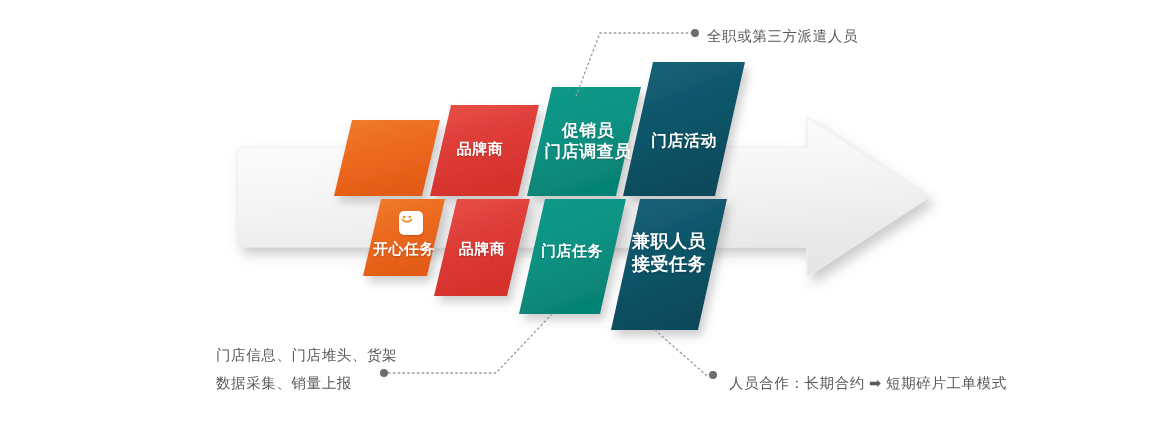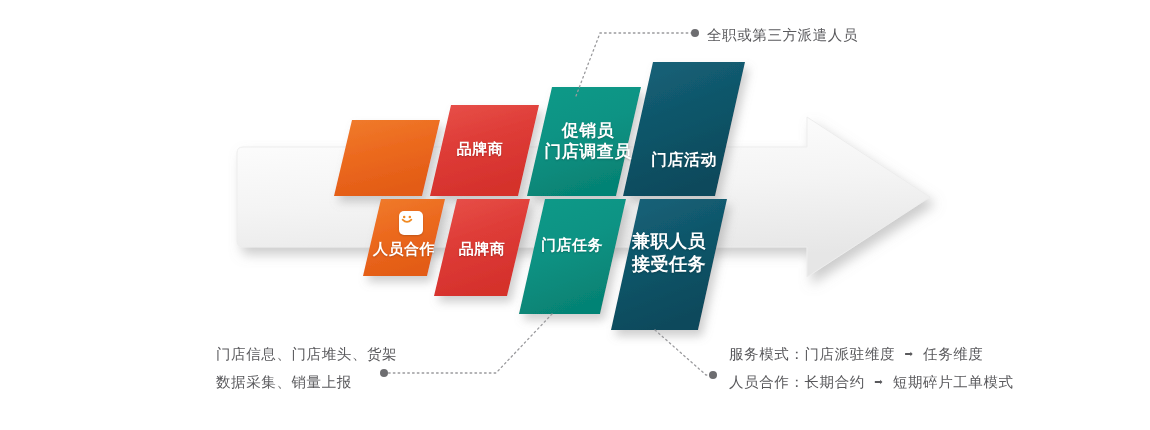--- a/index.html
+++ b/index.html
@@ -32,21 +32,21 @@
     text-align: center;
     line-height: 1.25;
     white-space: pre-line;
     text-shadow: 0 1px 2px rgba(0,0,0,0.22);
     pointer-events: none;
     letter-spacing: 0.5px;
   }
   .annot {
     position: absolute;
     color: #59595c;
-    font-family: Liberation Mono, monospace;
+    font-family: Liberation Serif, serif;
     font-size: 14.5px;
     line-height: 1.9;
     white-space: pre-line;
     letter-spacing: 0.6px;
   }
   .smiley-icon {
     position: absolute;
     width: 24px;
     height: 24px;
     border-radius: 5px;
@@ -131,41 +131,40 @@
       <circle cx="713" cy="375" r="4" fill="#6d6d70"></circle>
     </g>
   </svg>
 
 
   <div class="card-label" style="left:441px; top:140px; width:78px; font-size:15px;">品牌商</div>
 
   <div class="card-label" style="left:538px; top:120px; width:100px; font-size:17px;">促销员
 门店调查员</div>
 
-  <div class="card-label" style="left:638px; top:131px; width:92px; font-size:16px;margin-top:19px;">门店活动</div>
+  <div class="card-label" style="left:638px; top:131px; width:92px; font-size:16px;">门店活动</div>
 
   <div class="smiley-icon" style="left:399px; top:211px;">
     <svg width="16" height="16" viewBox="0 0 16 16">
       <circle cx="5.2" cy="6.1" r="1.25" fill="#f08a22"></circle>
       <circle cx="10.8" cy="6.1" r="1.25" fill="#f08a22"></circle>
       <path d="M3.6 8.6 Q8 13.2 12.4 8.6" fill="none" stroke="#f08a22" stroke-width="1.7" stroke-linecap="round"></path>
     </svg>
   </div>
 
-  <div class="card-label" style="left:363px; top:240px; width:82px; font-size:15px;">人员合作</div>
+  <div class="card-label" style="left:363px; top:240px; width:82px; font-size:15px;">开心任务</div>
 
   <div class="card-label" style="left:443px; top:240px; width:78px; font-size:15px;">品牌商</div>
 
-  <div class="card-label" style="left:531px; top:236px; width:82px; font-size:15px;">门店任务</div>
+  <div class="card-label" style="left:531px; top:242px; width:82px; font-size:15px;">门店任务</div>
 
   <div class="card-label" style="left:623px; top:230px; width:92px; font-size:18px;">兼职人员
 接受任务</div>
 
   <div class="annot" style="left:707px; top:23px;">全职或第三方派遣人员</div>
 
   <div class="annot" style="left:216px; top:342px;">门店信息、门店堆头、货架
 数据采集、销量上报</div>
 
-  <div class="annot" style="left:729px; top:342px;">服务模式：门店派驻维度 ➡ 任务维度</div>
 
   <div class="annot" style="left:729px; top:370px;">人员合作：长期合约 ➡ 短期碎片工单模式</div>
 
 </div>
 
 </body></html>

